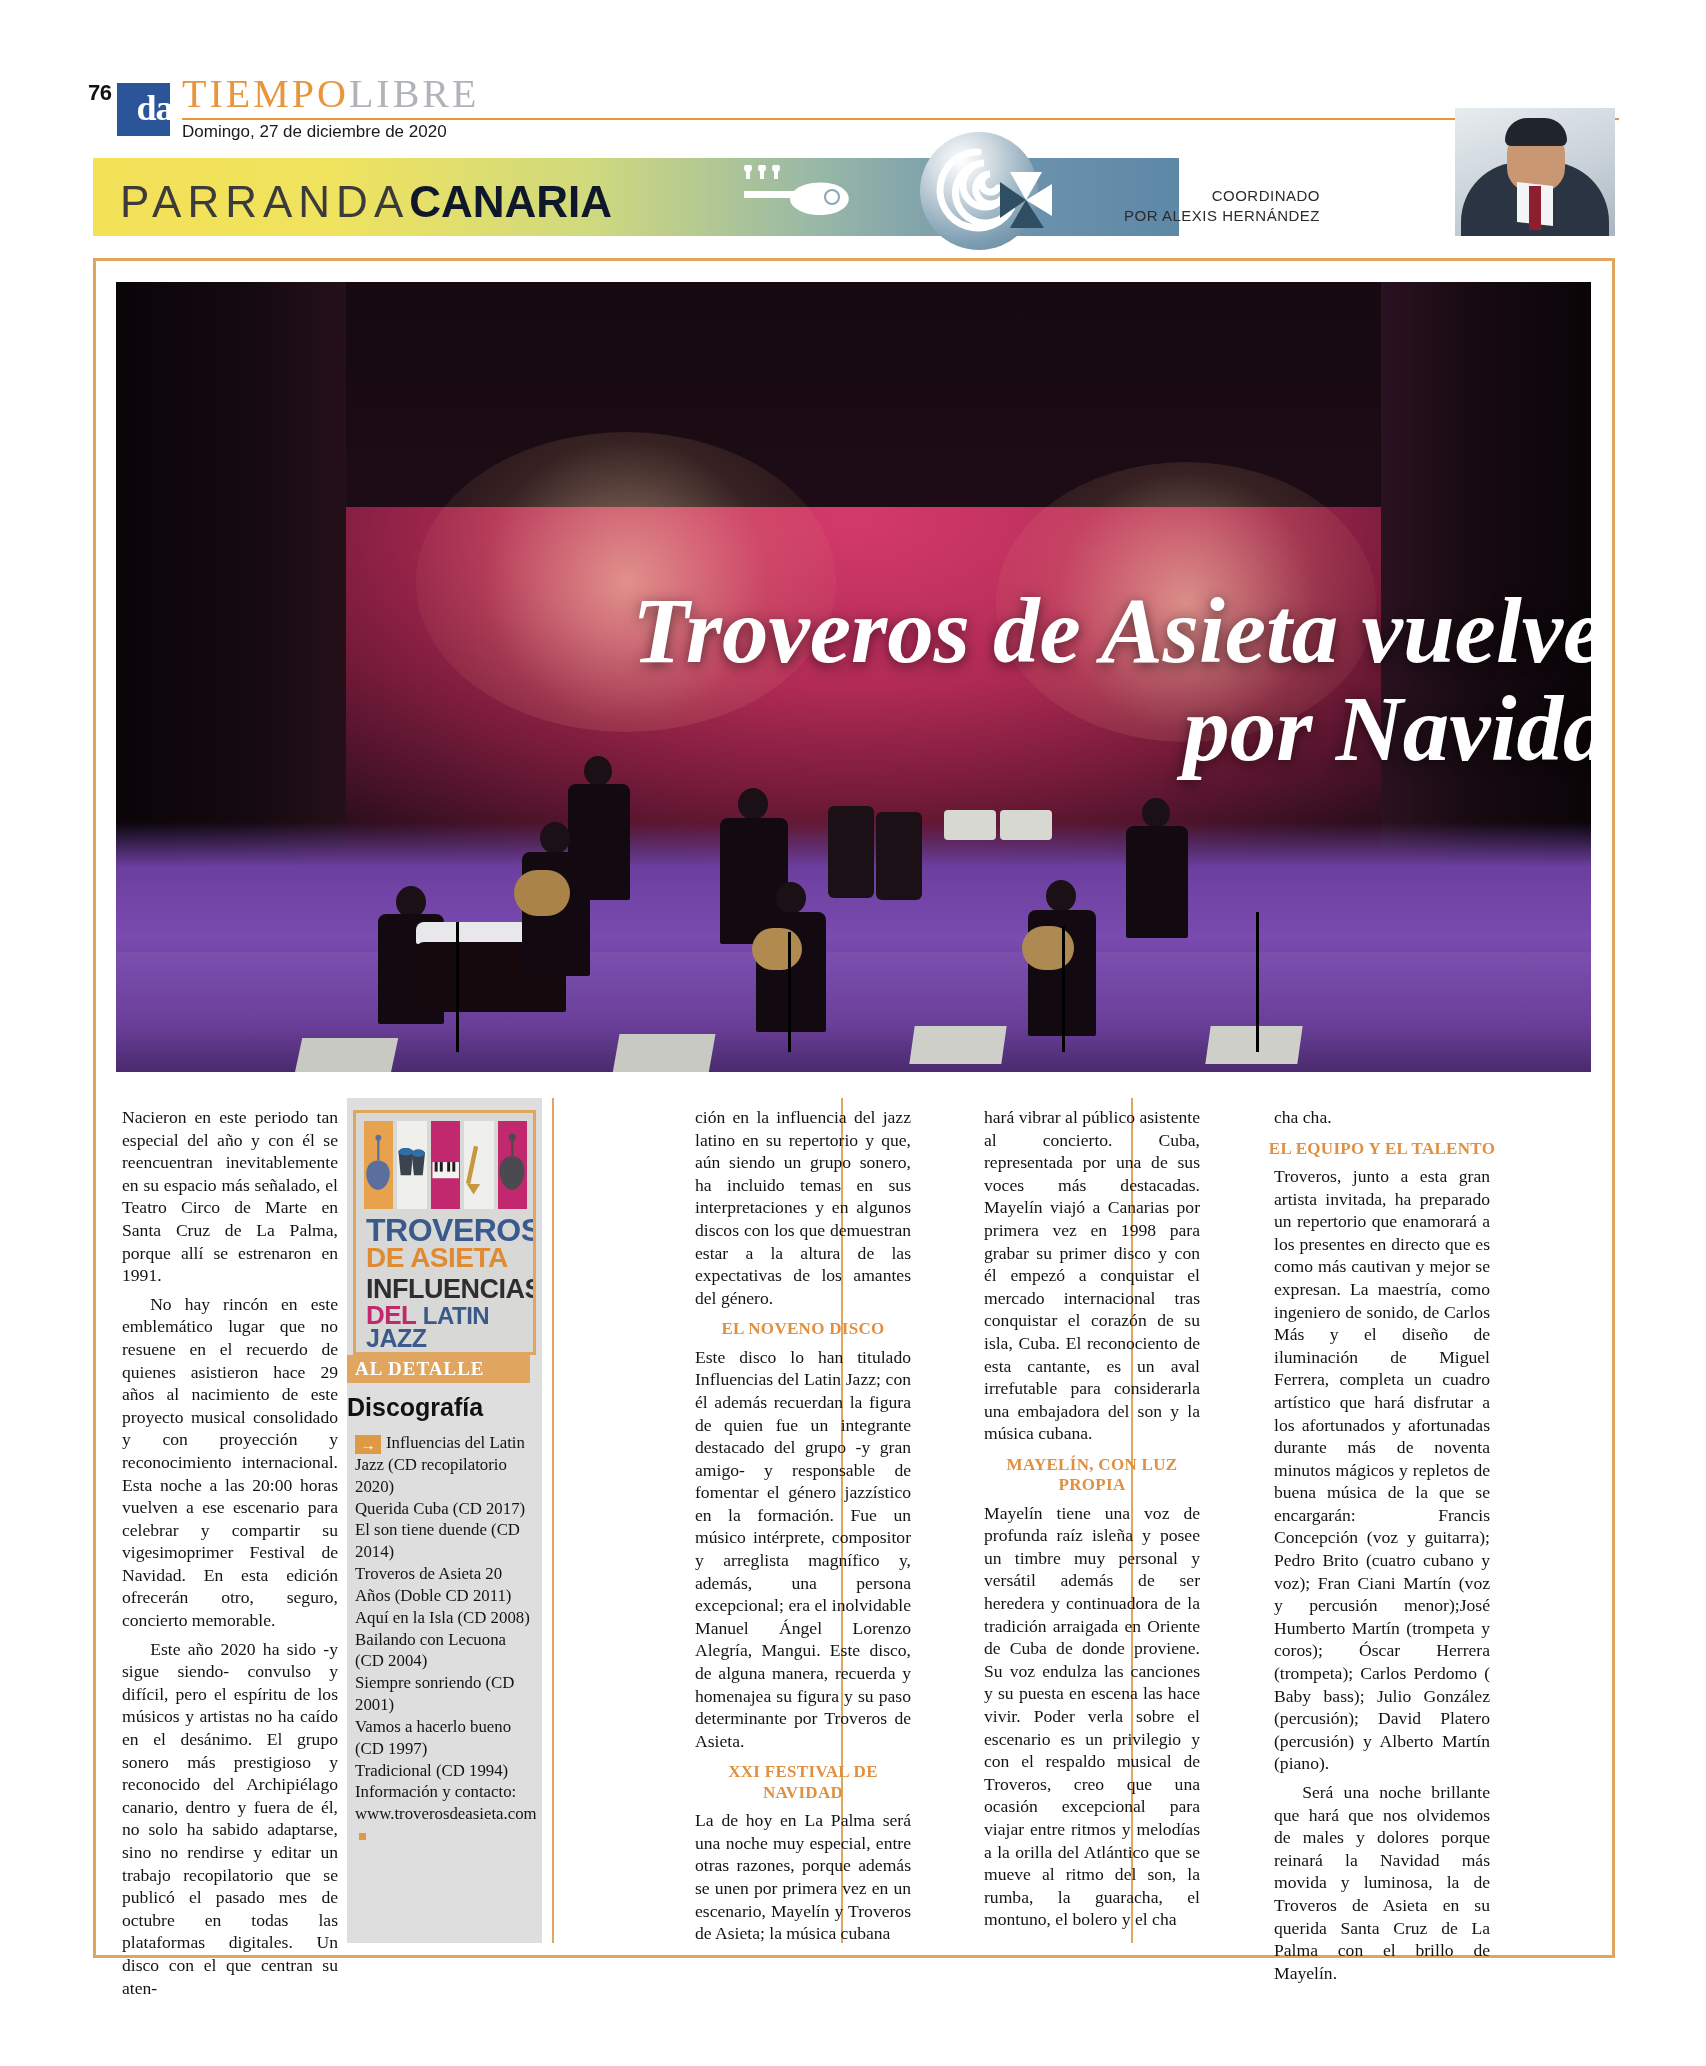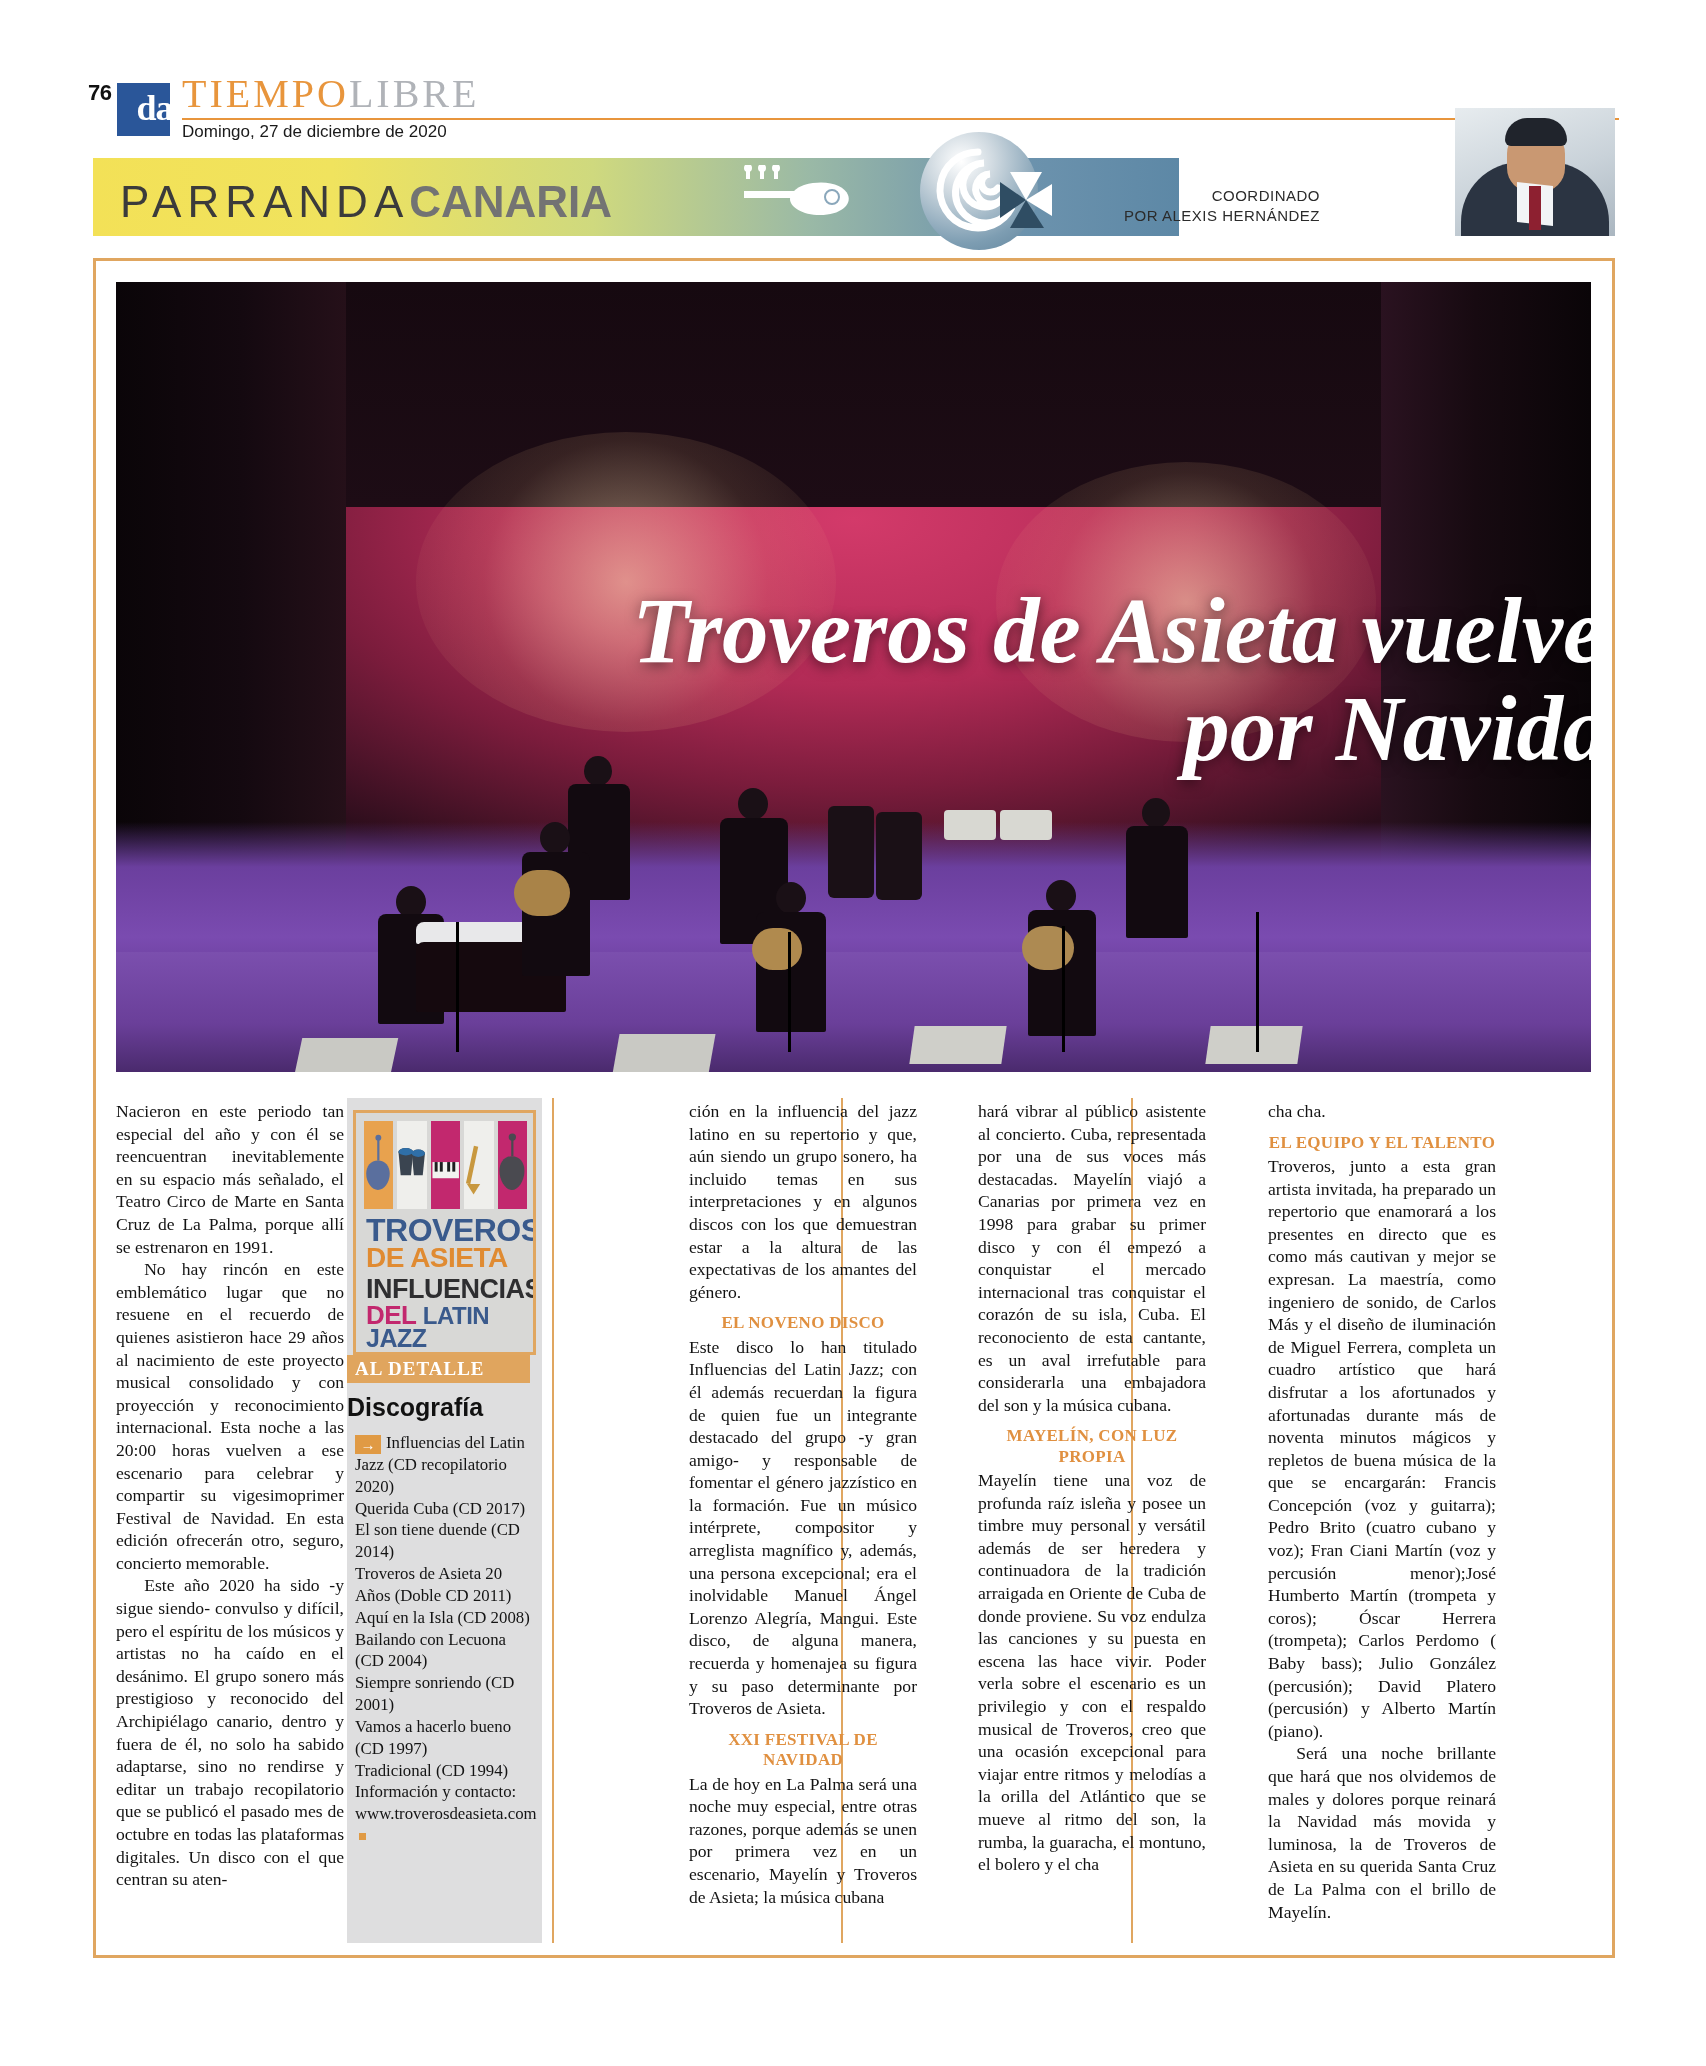--- a/index.html
+++ b/index.html
@@ -61,21 +61,21 @@
     position:absolute; left:93px; top:158px; width:1086px; height:78px;
     background:linear-gradient(90deg,#f3e157 0%, #f0e35e 22%, #cfd97e 46%, #9ab9a6 66%, #6e94ae 84%, #5d88a6 100%);
   }
   .banner-title {
     position:absolute; left:120px; top:180px;
     font-family:"Liberation Sans", sans-serif;
     font-weight:bold; font-size:44px; line-height:1;
     white-space:nowrap;
   }
   .banner-title .p1 { color:#3b3b3b; letter-spacing:6px; font-weight:normal;}
-  .banner-title .p2 { color:#737373; letter-spacing:0px; }
+  .banner-title .p2 { color:#0f172a; letter-spacing:0px; }
 
   .banner-emblem {
     position:absolute; left:900px; top:132px; width:190px; height:118px;
   }
   .emblem-circle {
     position:absolute; left:20px; top:0px; width:118px; height:118px;
     border-radius:50%;
     background:radial-gradient(circle at 35% 25%, #ffffff 0%, #cfd9e0 28%, #7d9db2 70%, #5d8199 100%);
   }
   .emblem-spiral { position:absolute; left:28px; top:8px; }
@@ -157,21 +157,21 @@
     position:absolute; left:116px; top:1100px; width:1477px; height:845px;
   }
   .col {
     position:absolute; top:0; width:228px; height:845px;
     font-size:17.6px; line-height:1.285;
     color:#131313;
     text-align:justify;
     hyphens:auto;
     -webkit-hyphens:auto;
   }
-  .col p { margin:0; text-indent:1.6em; }
+  .col p { margin:6px; text-indent:1.6em; }
   .col p.first { text-indent:0; }
   .c1 { left:0px; }
   .c2 { left:573px; width:228px; }
   .c3 { left:862px; width:228px; }
   .c4 { left:1152px; width:228px; }
 
   .subhead {
     display:block;
     color:#e09040;
     font-family:"Liberation Serif", serif;

